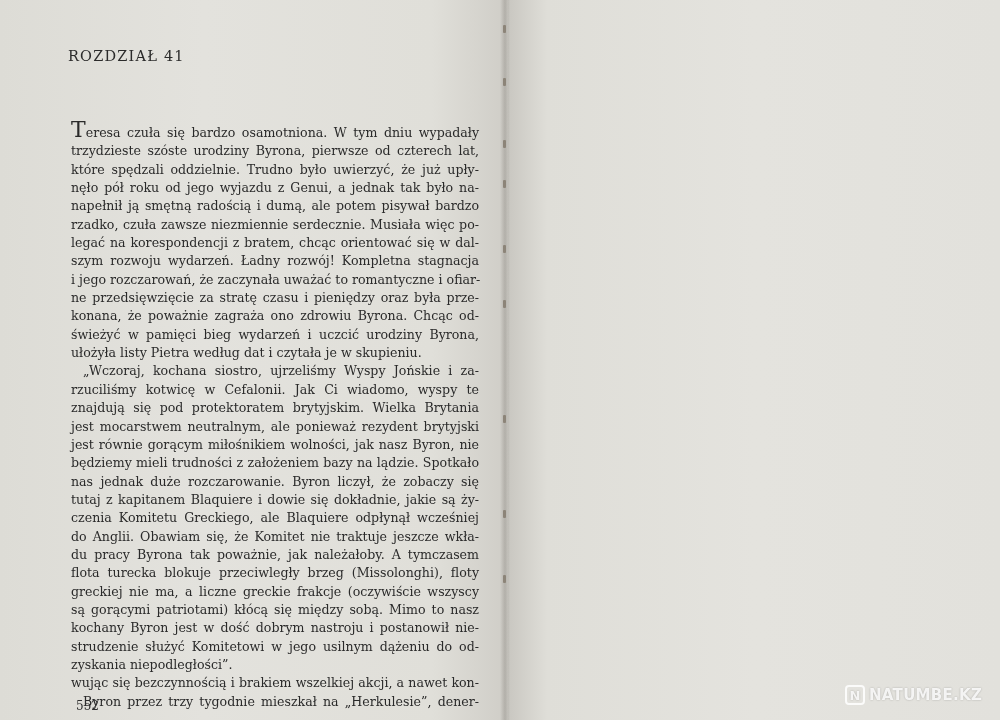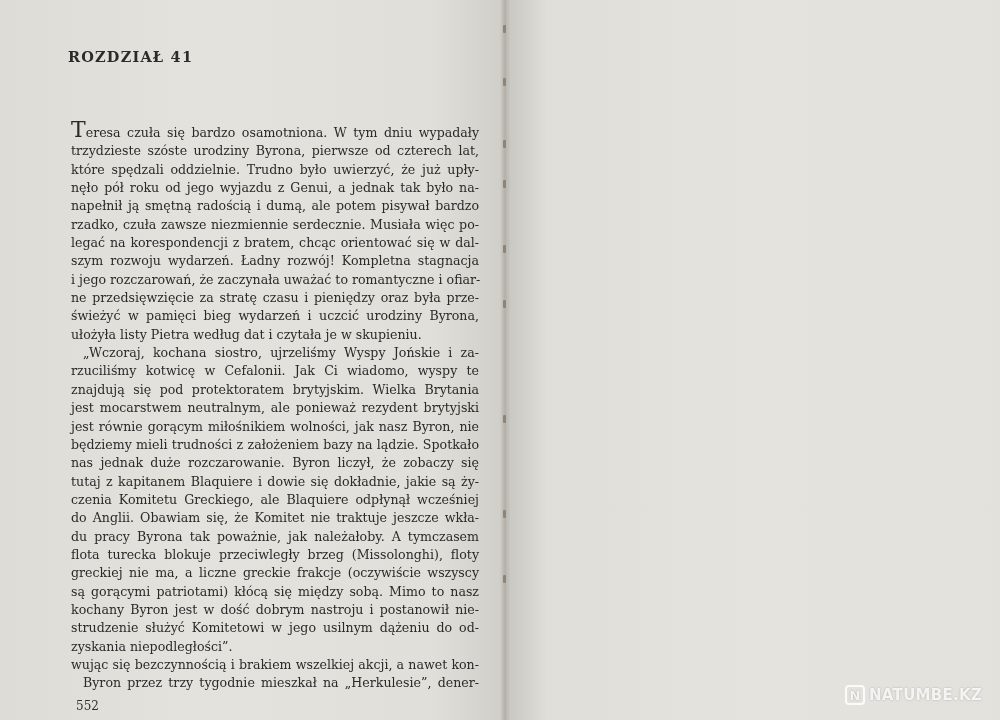--- a/index.html
+++ b/index.html
@@ -26,21 +26,21 @@
   .gutter {
     position: absolute; left: 500px; top: 0; width: 10px; height: 720px;
     background: linear-gradient(90deg, rgba(0,0,0,0) 0%, rgba(90,85,78,0.25) 50%, rgba(0,0,0,0) 100%);
   }
   .stitch {
     position: absolute; left: 503px; width: 3px; height: 8px;
     background: #8c8478; border-radius: 1px;
   }
   .chapter-title {
     position: absolute; left: 68px; top: 48px;
-    font-size: 14.5px; letter-spacing: 1.2px; color: #2b2b2b; font-weight: bold;
+    font-size: 14.5px; letter-spacing: 1.2px; color: #2b2b2b;
   }
   .text-block {
     position: absolute;
     font-size: 12.6px; line-height: 18.35px;
     text-align: justify;
     margin-top: 25px;
   }
   .left-text { left: 71px; top: 98px; width: 408px; }
   .line { display: block; text-align: justify; text-align-last: justify; white-space: nowrap; }
   .line.last { text-align-last: left; }
@@ -74,20 +74,21 @@
         <span class="line dropcap-line">Teresa czuła się bardzo osamotniona. W tym dniu wypadały</span>
         <span class="line">trzydzieste szóste urodziny Byrona, pierwsze od czterech lat,</span>
         <span class="line">które spędzali oddzielnie. Trudno było uwierzyć, że już upły-</span>
         <span class="line">nęło pół roku od jego wyjazdu z Genui, a jednak tak było na-</span>
         <span class="line">napełnił ją smętną radością i dumą, ale potem pisywał bardzo</span>
         <span class="line">rzadko, czuła zawsze niezmiennie serdecznie. Musiała więc po-</span>
         <span class="line">legać na korespondencji z bratem, chcąc orientować się w dal-</span>
         <span class="line">szym rozwoju wydarzeń. Ładny rozwój! Kompletna stagnacja</span>
         <span class="line">i jego rozczarowań, że zaczynała uważać to romantyczne i ofiar-</span>
         <span class="line">ne przedsięwzięcie za stratę czasu i pieniędzy oraz była prze-</span>
+        <span class="line">konana, że poważnie zagraża ono zdrowiu Byrona. Chcąc od-</span>
         <span class="line">świeżyć w pamięci bieg wydarzeń i uczcić urodziny Byrona,</span>
         <span class="line last">ułożyła listy Pietra według dat i czytała je w skupieniu.</span>
         <span class="line indent">„Wczoraj, kochana siostro, ujrzeliśmy Wyspy Jońskie i za-</span>
         <span class="line">rzuciliśmy kotwicę w Cefalonii. Jak Ci wiadomo, wyspy te</span>
         <span class="line">znajdują się pod protektoratem brytyjskim. Wielka Brytania</span>
         <span class="line">jest mocarstwem neutralnym, ale ponieważ rezydent brytyjski</span>
         <span class="line">jest równie gorącym miłośnikiem wolności, jak nasz Byron, nie</span>
         <span class="line">będziemy mieli trudności z założeniem bazy na lądzie. Spotkało</span>
         <span class="line">nas jednak duże rozczarowanie. Byron liczył, że zobaczy się</span>
         <span class="line">tutaj z kapitanem Blaquiere i dowie się dokładnie, jakie są ży-</span>

